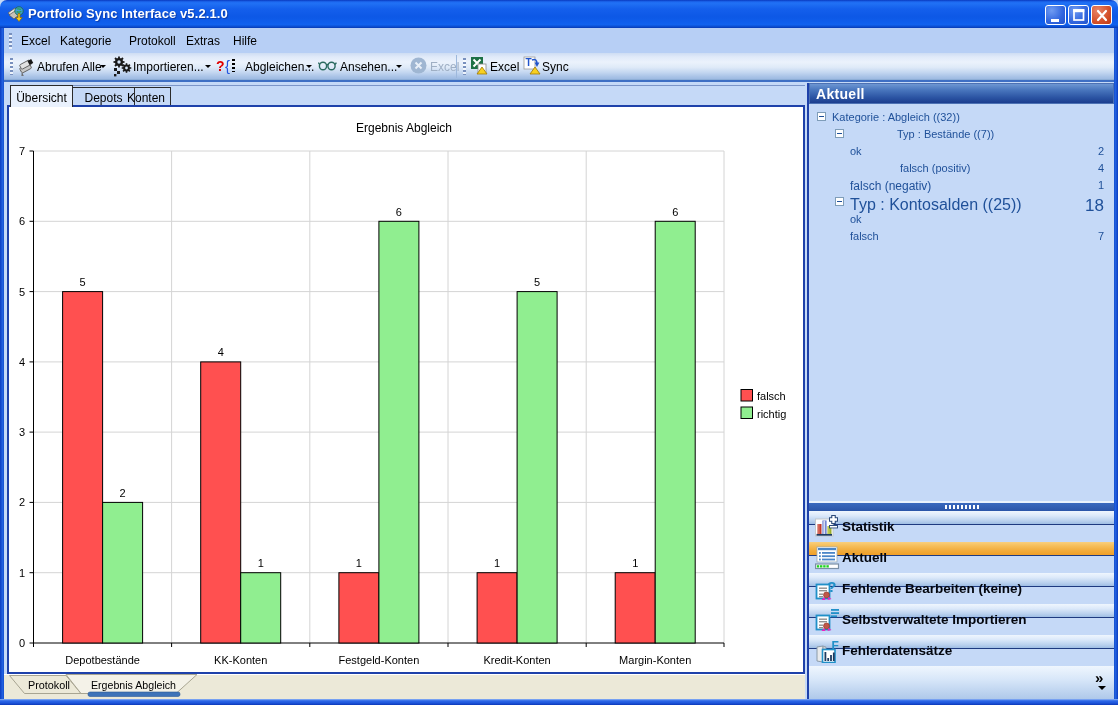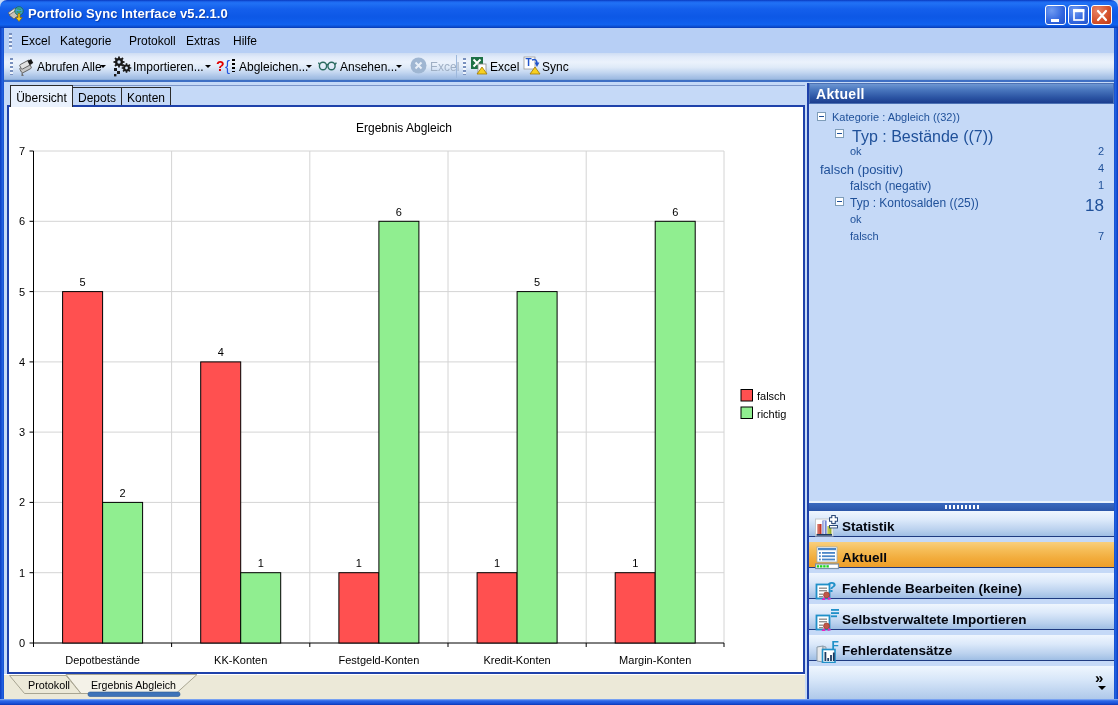--- a/index.html
+++ b/index.html
@@ -29,40 +29,40 @@
   background:linear-gradient(180deg,#CEDDF3 0%,#E0EAF9 15%,#EBF2FC 35%,#DFEAF8 55%,#C3D6F0 75%,#A8C2E6 92%,#9EBAE2 100%);
   border-bottom:1px solid #8EAED6; }
 .tbtext { position:absolute; top:7px; font-size:12px; color:#000; }
 .tbsep { position:absolute; top:2px; width:1px; height:23px; background:#9DB8DC; }
 .arrow-down { position:absolute; width:0; height:0; border-left:3px solid transparent; border-right:3px solid transparent; border-top:3.5px solid #000; }
 #clientsep { left:4px; top:80px; width:1110px; height:2px; background:#3E6FC4; }
 
 .tab { position:absolute; font-size:12px; text-align:center; }
 #tabline { left:10px; top:85px; width:795px; height:1px; background:#7C95C8; }
 #tab1 { left:10px; top:85px; width:63px; height:22px; background:#E9F1FD; border:1px solid #2B2B2B; border-bottom:none; z-index:3; padding-top:5px; }
-#tab2 { left:73px; top:87px; width:49px; height:19px; border:1px solid #2B2B2B; border-bottom:none; border-left:none; padding-top:3px; }
+#tab2 { left:73px; top:87px; width:62px; height:19px; border:1px solid #2B2B2B; border-bottom:none; border-left:none; padding-top:3px; }
 #tab3 { left:122px; top:87px; width:49px; height:19px; border:1px solid #2B2B2B; border-bottom:none; border-left:none; padding-top:3px; }
 #mainpane { left:7px; top:105px; width:798px; height:569px; background:#fff; border:2px solid #1E41AA; }
 
 #btabs { left:4px; top:674px; width:801px; height:25px; background:#ECE9D8; border-top:1px solid #fff; }
 
 #rpanel-hdr { left:809px; top:83px; width:305px; height:21px;
   background:linear-gradient(180deg,#6D96D2 0%,#4A77BE 30%,#2C55A4 70%,#1B3D8E 100%);
   color:#fff; font-weight:bold; font-size:14px; letter-spacing:0.3px; padding:2px 0 0 6px; border:1px solid #4C71B4; }
 #rtree { left:809px; top:104px; width:305px; height:397px; background:#C5D9F7; }
 #rpline { left:807px; top:83px; width:2px; height:616px; background:#1E41AA; }
 .trow { position:absolute; white-space:nowrap; }
 .tnum { position:absolute; text-align:right; width:30px; }
 .pmbox { position:absolute; width:9px; height:9px; background:#fff; border:1px solid #7F9DB9; }
 .pmbox::after { content:""; position:absolute; left:1px; top:3px; width:5px; height:1px; background:#1F5099; }
 
 #splitline { left:809px; top:501px; width:305px; height:2px; background:#EAF2FC; }
 #splitter { left:809px; top:503px; width:305px; height:8px; background:linear-gradient(180deg,#3A69BE,#2B55A8); }
 #splitdots { left:945px; top:505px; width:36px; height:4px; background-image:repeating-linear-gradient(90deg,#fff 0,#fff 2px,transparent 2px,transparent 4px); }
-.obtn { position:absolute; left:809px; width:305px; height:26px;
+.obtn { position:absolute; left:809px; width:305px; height:14px;
   background:linear-gradient(180deg,#EFF6FE 0%,#DCE9FA 35%,#BAD1EE 75%,#9FBEE4 100%);
   border-bottom:1px solid #1E3A80; }
 .obtn .lbl { position:absolute; left:33px; top:8px; font-size:13.5px; font-weight:bold; color:#03060E; }
 .obtn svg { position:absolute; left:6px; top:2px; }
 #ob-aktuell { background:linear-gradient(180deg,#F9CF7D 0%,#F6BE59 30%,#F2AC3C 65%,#EF9F28 100%); }
 #ob-rest { left:809px; top:666px; width:305px; height:33px; background:linear-gradient(180deg,#EFF6FE 0%,#D8E7F9 40%,#AFC9EA 100%); }
 #chev { left:1095px; top:669px; font-size:15px; font-weight:bold; color:#000; }
 #chevarr { left:1098px; top:686px; width:0; height:0; border-left:4px solid transparent; border-right:4px solid transparent; border-top:4px solid #000; }
 </style>
 </head>
@@ -144,21 +144,21 @@
     <rect x="2" y="13" width="3" height="3"></rect>
       <rect x="5" y="16" width="3" height="3"></rect>
       <rect x="2" y="19" width="2.4" height="2.4"></rect>
   </g>
 </svg>
 <div class="tbtext" style="left:133px;top:60px">Importieren...</div>
 <div class="arrow-down" style="left:205px;top:65px"></div>
 <div class="tbtext" style="left:216px;top:58px;color:#E00000;font-weight:bold;font-size:14px">?</div>
 <div class="tbtext" style="left:225px;top:57px;color:#2255E0;font-size:15px">{</div>
 <div class="abs" style="left:232px;top:59px;width:3px;height:13px;background-image:repeating-linear-gradient(180deg,#000 0,#000 2px,transparent 2px,transparent 4px)"></div>
-<div class="tbtext" style="left:239px;top:60px">Abgleichen...</div>
+<div class="tbtext" style="left:245px;top:60px">Abgleichen...</div>
 <div class="arrow-down" style="left:306px;top:65px"></div>
 <svg class="abs" style="left:318px;top:59px" width="20" height="12" viewBox="0 0 20 12">
   <g fill="none" stroke="#2A6A60" stroke-width="1.4">
     <ellipse cx="5" cy="7" rx="3.6" ry="3.8"></ellipse>
       <ellipse cx="13.5" cy="7" rx="3.6" ry="3.8"></ellipse>
     <path d="M8.6,6 Q9.7,5 10.3,6 M1.6,5.5 L0.4,3.6 M17,5.5 L18.4,3.6"></path>
   </g>
 </svg>
 <div class="tbtext" style="left:340px;top:60px">Ansehen...</div>
 <div class="arrow-down" style="left:396px;top:65px"></div>
@@ -290,29 +290,29 @@
   <text x="24" y="14.5" font-size="11" fill="#000" textLength="42" lengthAdjust="spacingAndGlyphs" font-family="Liberation Sans, sans-serif">Protokoll</text>
   <text x="87" y="14.5" font-size="11" fill="#000" textLength="85" lengthAdjust="spacingAndGlyphs" font-family="Liberation Sans, sans-serif">Ergebnis Abgleich</text>
 </svg>
 
 <div class="abs" id="rpline"></div>
 <div class="abs" id="rpanel-hdr">Aktuell</div>
 <div class="abs" id="rtree"></div>
 <div class="pmbox" style="left:817px;top:112px"></div>
 <div class="trow" style="left:832px;top:111px;font-size:11px;color:#1F5099">Kategorie : Abgleich ((32))</div>
 <div class="pmbox" style="left:835px;top:129px"></div>
-<div class="trow" style="left:852px;top:128px;font-size:16px;color:#1F5099">Typ : Bestände ((7))</div>
+<div class="trow" style="left:897px;top:128px;font-size:11px;color:#1F5099">Typ : Bestände ((7))</div>
 <div class="trow" style="left:850px;top:145px;font-size:11px;color:#1F5099">ok</div>
 <div class="trow tnum" style="left:1074px;top:145px;font-size:11px;color:#1F5099">2</div>
-<div class="trow" style="left:820px;top:162px;font-size:13px;color:#1F5099">falsch (positiv)</div>
+<div class="trow" style="left:900px;top:162px;font-size:11px;color:#1F5099">falsch (positiv)</div>
 <div class="trow tnum" style="left:1074px;top:162px;font-size:11px;color:#1F5099">4</div>
 <div class="trow" style="left:850px;top:179px;font-size:12px;color:#1F5099">falsch (negativ)</div>
 <div class="trow tnum" style="left:1074px;top:179px;font-size:11px;color:#1F5099">1</div>
 <div class="pmbox" style="left:835px;top:197px"></div>
-<div class="trow" style="left:850px;top:196px;font-size:12px;color:#1F5099">Typ : Kontosalden ((25))</div>
+<div class="trow" style="left:850px;top:196px;font-size:16px;color:#1F5099">Typ : Kontosalden ((25))</div>
 <div class="trow" style="left:850px;top:213px;font-size:11px;color:#1F5099">ok</div>
 <div class="trow tnum" style="left:1074px;top:196px;font-size:17px;color:#1F5099">18</div>
 <div class="trow" style="left:850px;top:230px;font-size:11px;color:#1F5099">falsch</div>
 <div class="trow tnum" style="left:1074px;top:230px;font-size:11px;color:#1F5099">7</div>
 
 <div class="abs" id="splitline"></div>
 <div class="abs" id="splitter"></div>
 <div class="abs" id="splitdots"></div>
 <div class="obtn" style="top:511px" id="ob-stat">
   <svg width="26" height="26" viewBox="0 0 26 26">

